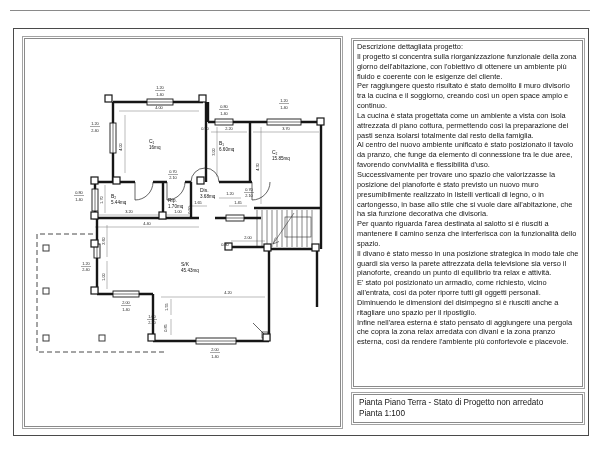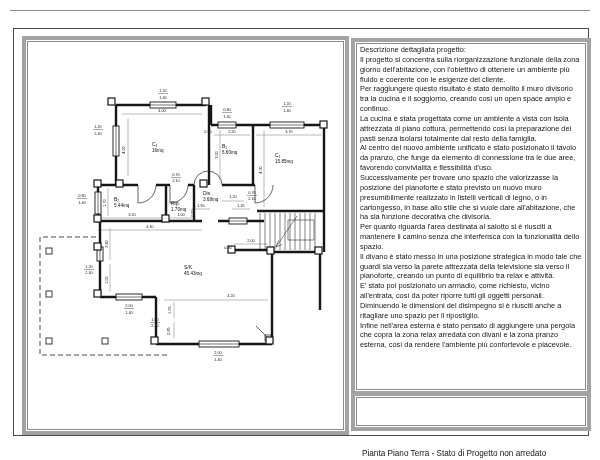--- a/index.html
+++ b/index.html
@@ -2,30 +2,30 @@
 <html><head>
 <meta charset="utf-8">
 <style>
   html,body{margin:0;padding:0;}
   body{
     width:600px;height:460px;position:relative;background:#ffffff;
     font-family:"Liberation Sans", sans-serif;color:#111;overflow:hidden;
   }
   .top-edge{position:absolute;left:10px;top:10px;width:580px;height:0;border-top:1px solid #8a8a8a;}
   .sheet-frame{position:absolute;left:13px;top:28px;width:574px;height:406px;border:1px solid #4a4a4a;}
-  .panel{position:absolute;border:4px solid #a3a3a3;background:#fff;text-decoration:underline;}
+  .panel{position:absolute;border:1px solid #a3a3a3;background:#fff;text-decoration:underline;}
   .panel::after{content:"";position:absolute;inset:1px;border:1px solid #8a8a8a;pointer-events:none;}
   .plan-panel{left:22px;top:36px;width:319px;height:391px;}
   .text-panel{left:351px;top:38px;width:232px;height:349px;}
   .title-panel{left:351px;top:392px;width:232px;height:31px;}
   .desc{
     position:absolute;inset:3px 5px;font-size:7.4px;line-height:9.85px;
     white-space:pre-wrap;color:#151515;letter-spacing:0px;
   }
-  .title-line{position:absolute;left:7px;font-size:8.2px;color:#151515;margin-top:48px;}
+  .title-line{position:absolute;left:7px;font-size:8.2px;color:#151515;}
   .title-line.l1{top:5px;}
   .title-line.l2{top:16px;}
   svg{position:absolute;inset:0;width:100%;height:100%;}
   .wall{stroke:#161616;stroke-width:2.4;fill:none;stroke-linecap:butt;}
   .dimline{stroke:#777;stroke-width:0.5;fill:none;}
   .winrect{fill:#ffffff;stroke:#161616;stroke-width:0.9;}
   .winline{stroke:#161616;stroke-width:0.6;}
   .pillar{fill:#ffffff;stroke:#161616;stroke-width:1.2;}
   .post{fill:#ffffff;stroke:#3a3a3a;stroke-width:1;}
   .dash{stroke:#4a4a4a;stroke-width:1;fill:none;stroke-dasharray:5 3;}

